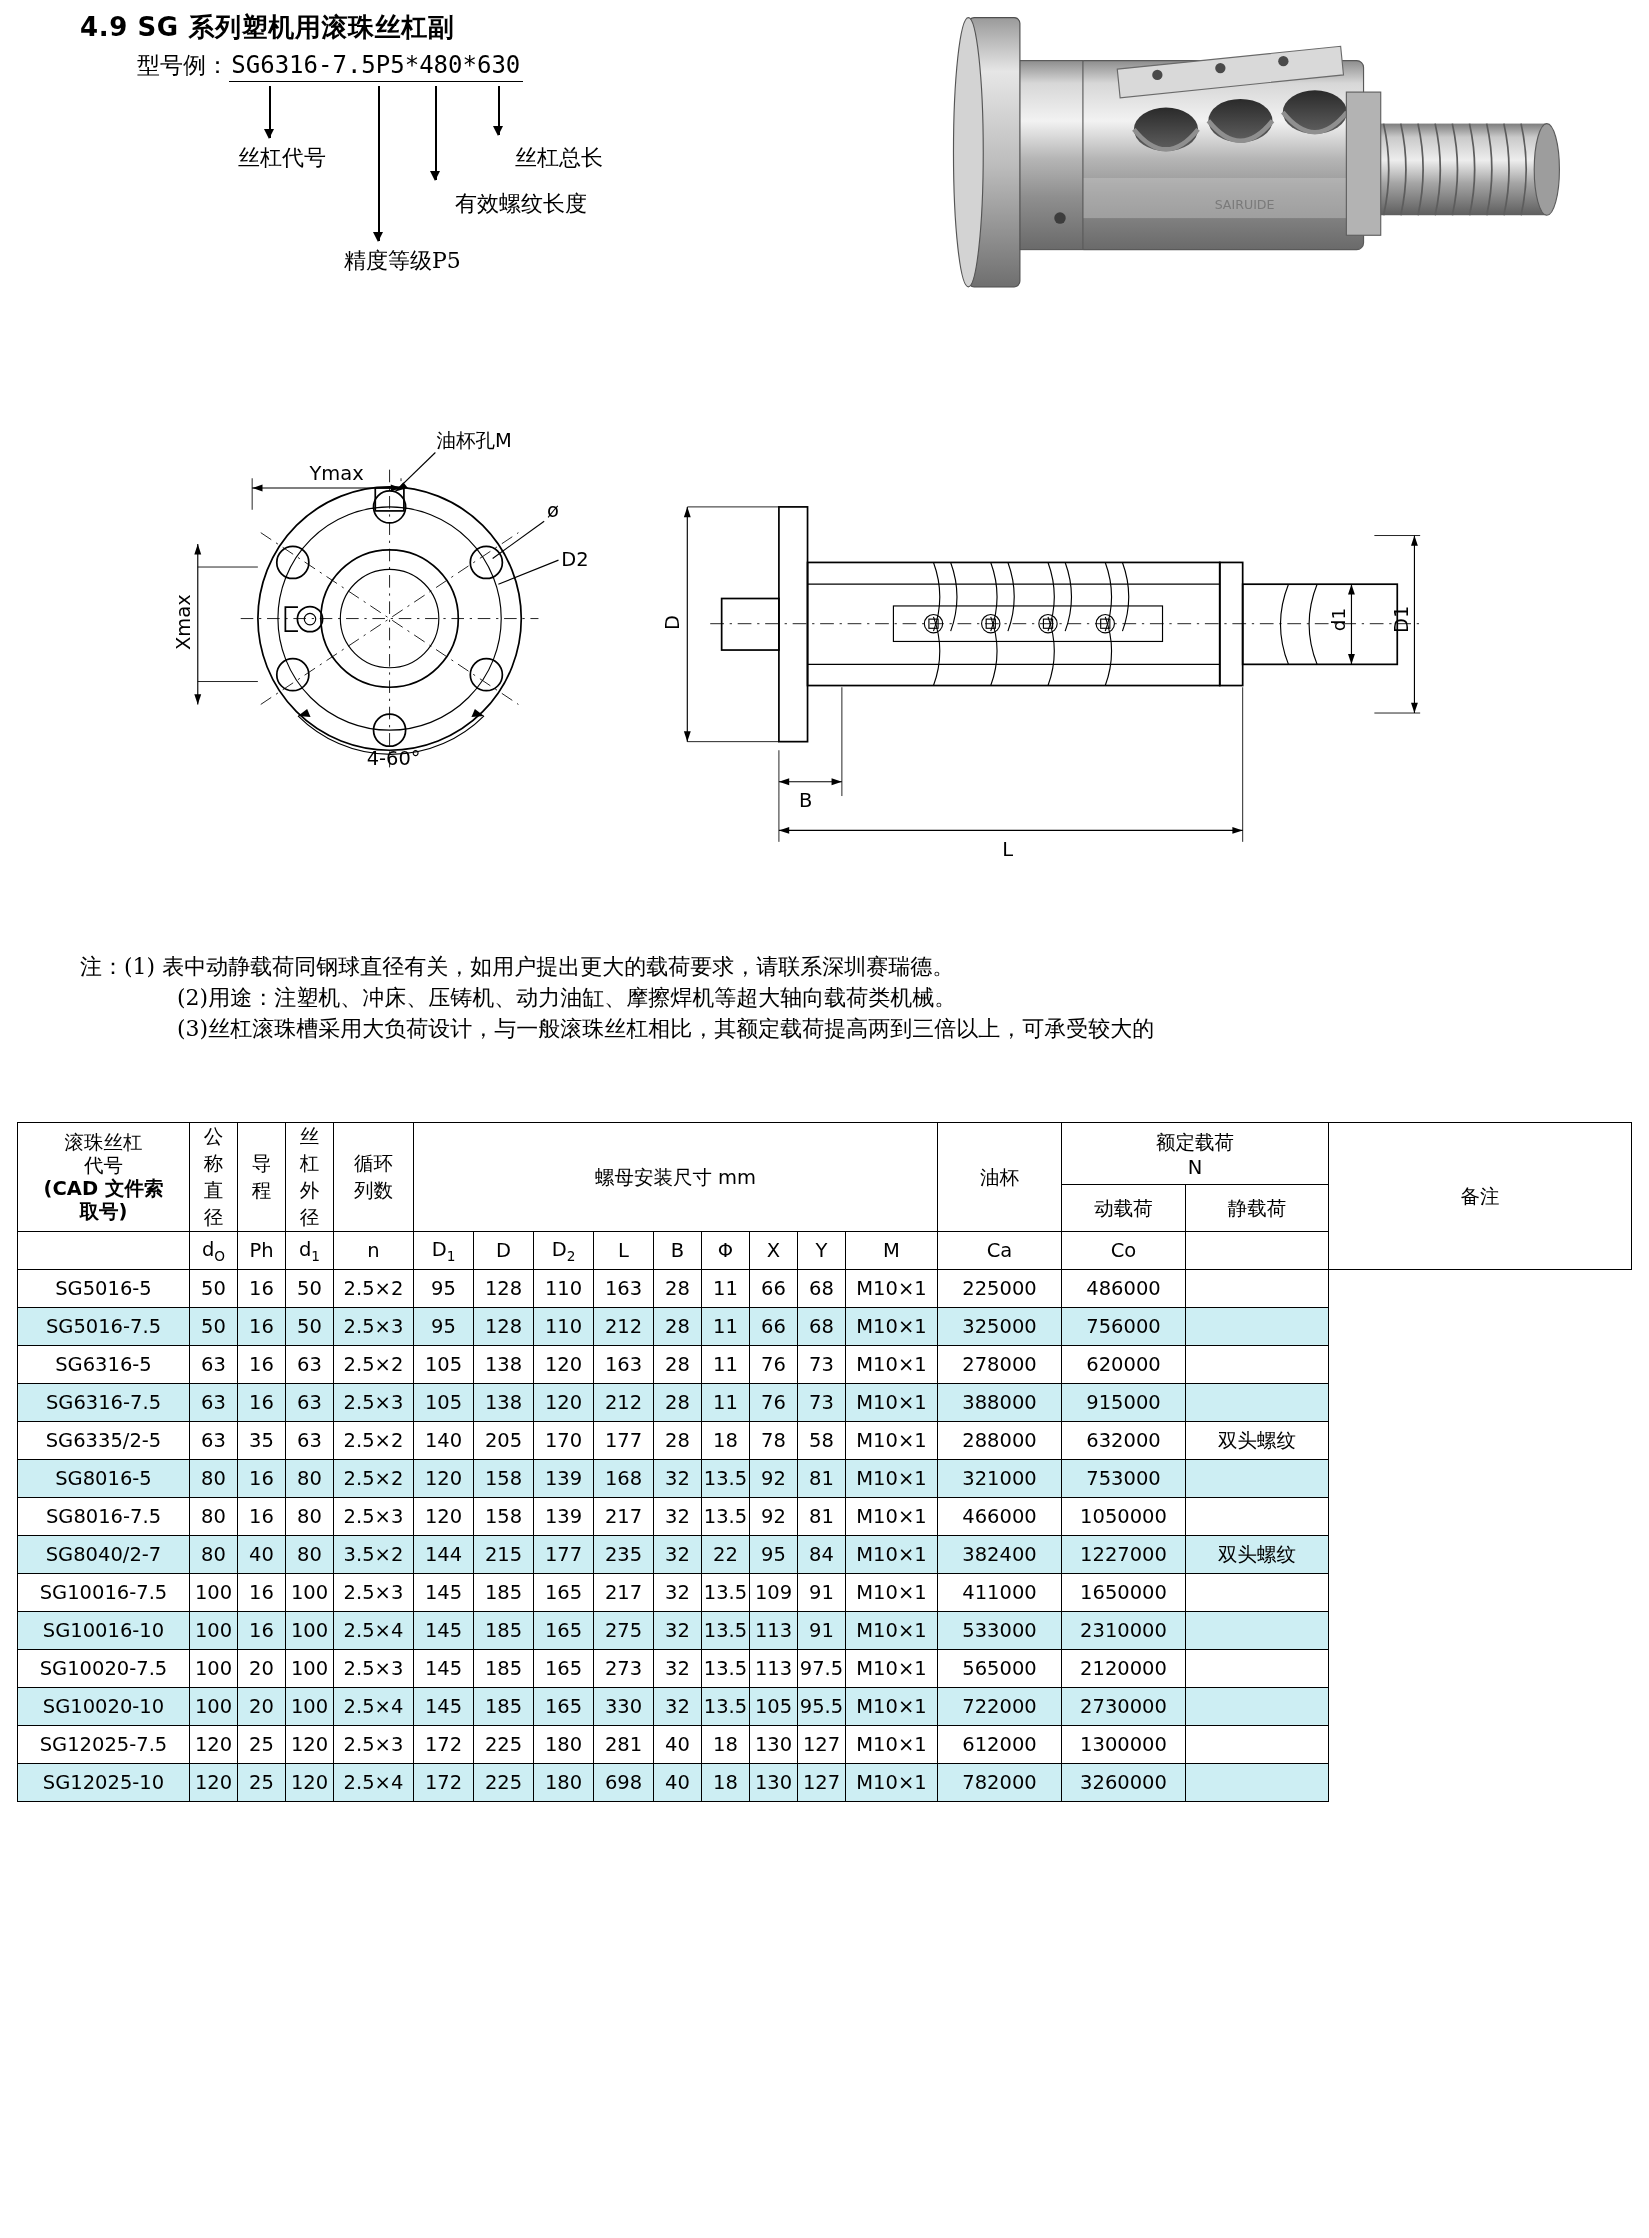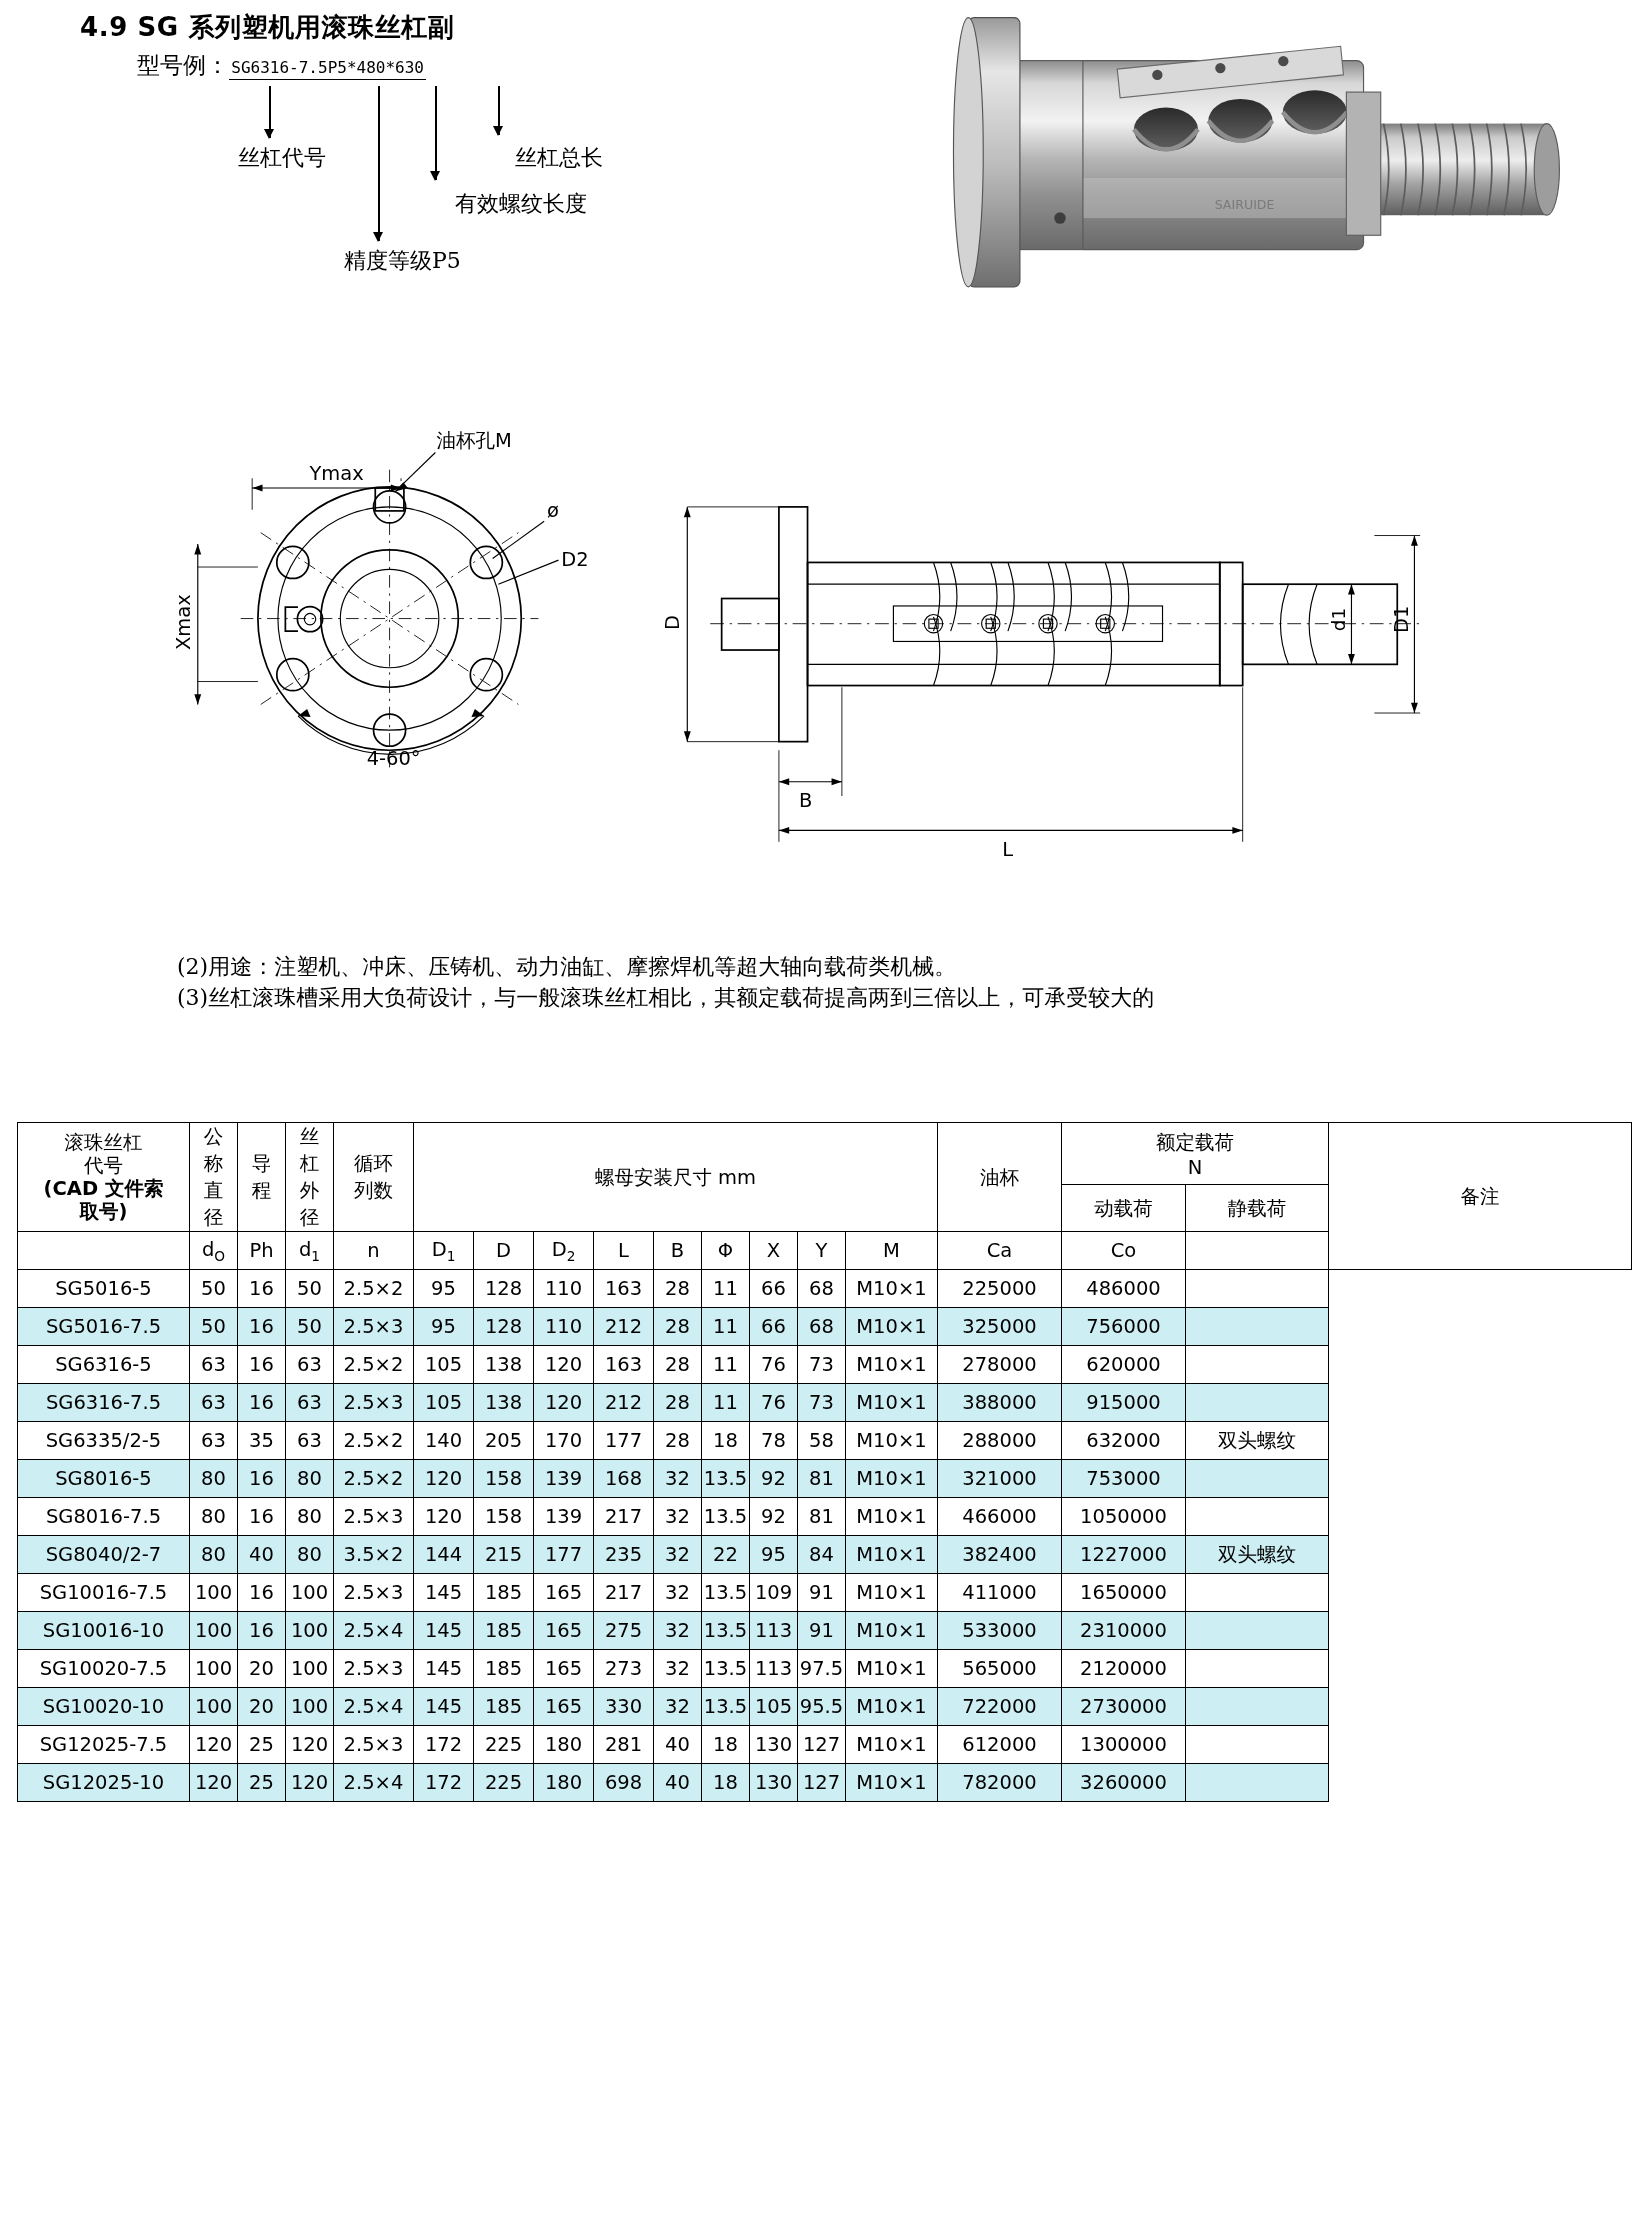--- a/index.html
+++ b/index.html
@@ -21,21 +21,21 @@
   }
   .modelline {
     position:absolute; left:137px; top:50px;
     font-size:23px;
     font-family:"DejaVu Serif", serif;
   }
   .modelcode {
     border-bottom:1.7px solid #000;
     padding:0 2.3px 2.3px 2.3px;
     font-family:"DejaVu Sans Mono", monospace;
-    font-size:16px;
+    font-size:24px;
   }
   .annot {
     position:absolute;
     font-size:22px;
     font-family:"DejaVu Serif", serif;
     white-space:nowrap;
   }
   .ann1 { left:238px; top:143px; }
   .ann2 { left:455px; top:189px; }
   .ann3 { left:515px; top:143px; }
@@ -330,20 +330,21 @@
         <line x1="2170" y1="610" x2="2170" y2="880" stroke-width="1.5"></line>
         <line x1="1360" y1="860" x2="2170" y2="860" stroke-width="2"></line>
         <polygon points="1360,860 1378,854 1378,866" fill="#000" stroke="none"></polygon>
         <polygon points="2170,860 2152,854 2152,866" fill="#000" stroke="none"></polygon>
         <text x="1750" y="905" fill="#000" stroke="none" font-size="34">L</text>
       </g>
     </svg>
   </div>
 
   <div class="notes">
+    <span class="nrow"><span>注：</span><span>(1) 表中动静载荷同钢球直径有关，如用户提出更大的载荷要求，请联系深圳赛瑞德。</span></span>
     <span class="nrow indent"><span>(2)用途：注塑机、冲床、压铸机、动力油缸、摩擦焊机等超大轴向载荷类机械。</span></span>
     <span class="nrow indent"><span>(3)丝杠滚珠槽采用大负荷设计，与一般滚珠丝杠相比，其额定载荷提高两到三倍以上，可承受较大的</span></span>
   </div>
 
   <table class="spec">
     <colgroup>
       <col class="colcode">
         <col class="colnum">
         <col class="colnum">
         <col class="colnum">

